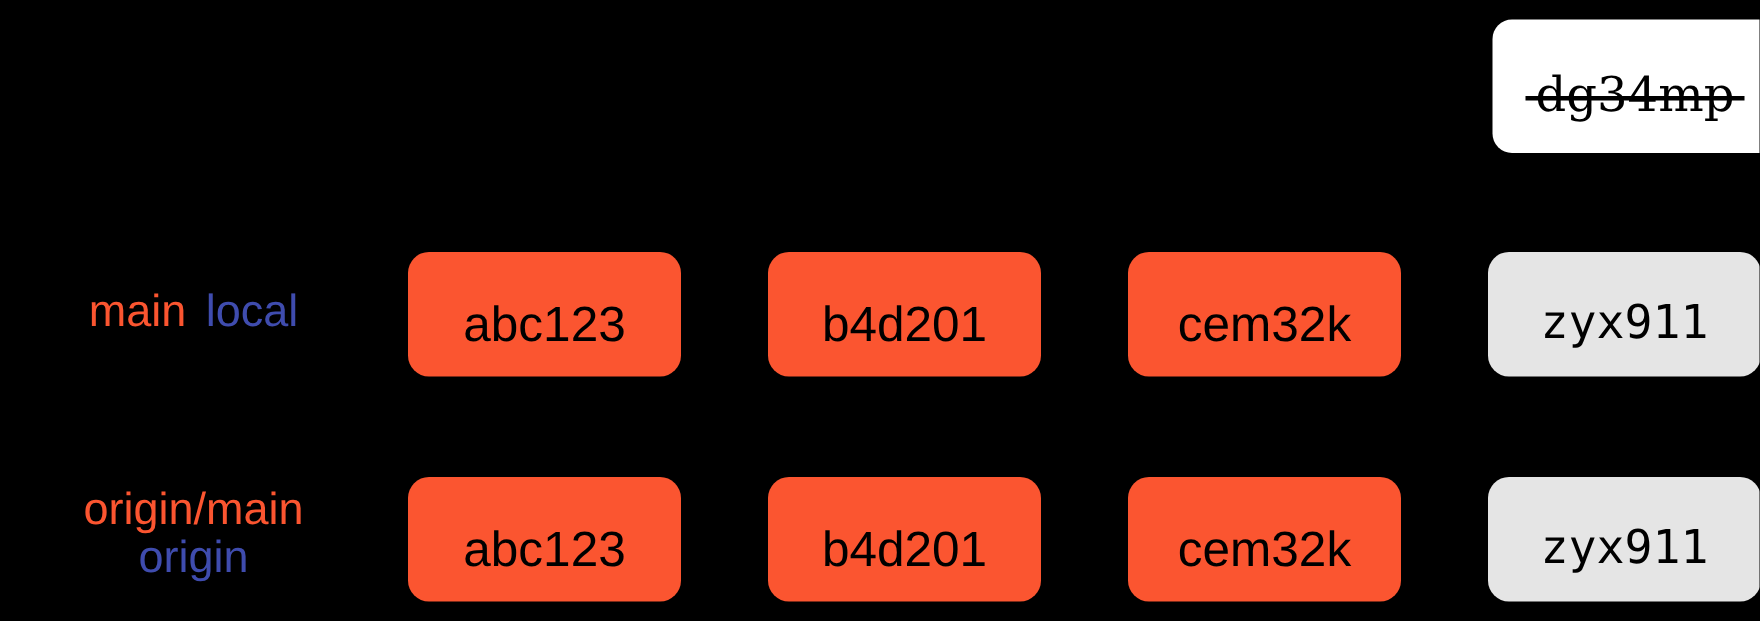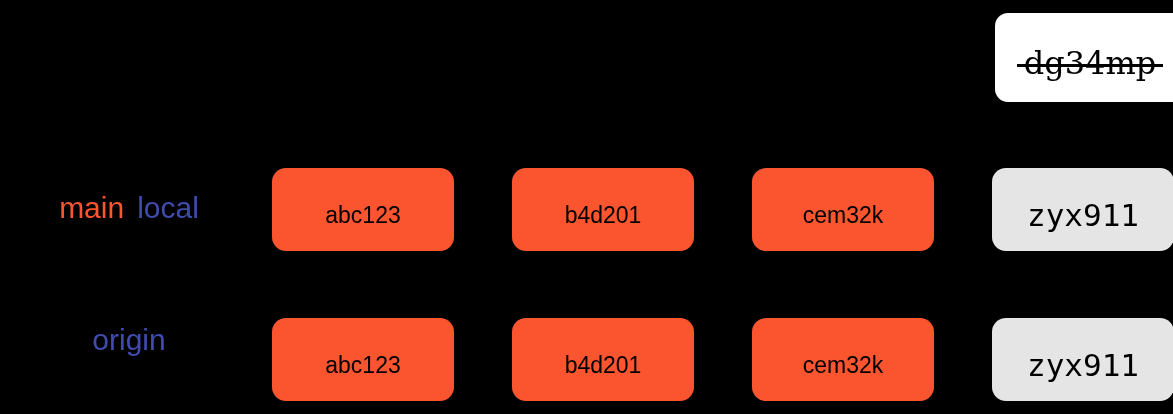--- a/index.html
+++ b/index.html
@@ -29,21 +29,21 @@
     align-items: center;
     justify-content: center;
     color: #000000;
     line-height: 1;
     white-space: nowrap;
   }
   .node.local-commit,
   .node.remote-commit {
     width: 182px;
     height: 83px;
-    font-size: 23px;
+    font-size: 33px;
   }
   .node.orange {
     background: #fb5530;
     font-family: "Liberation Sans", sans-serif;
   }
   .node.blue {
     background: #e5e5e5;
     font-family: "DejaVu Sans Mono", monospace;
     font-size: 31px;
   }
@@ -119,20 +119,21 @@
   </div>
   <div class="node orange local-commit" style="left:752px; top:168px;">
     <span class="label-text">cem32k</span>
   </div>
   <div class="node blue local-commit" style="left:992px; top:168px;">
     <span class="label-text">zyx911</span>
   </div>
 
   <div class="branch-label" id="label-remote">
     <span class="stacked">
+      <span class="ref-name">origin/main</span>
       <span class="ref-kind">origin</span>
     </span>
   </div>
 
   <div class="node orange remote-commit" style="left:272px; top:318px;">
     <span class="label-text">abc123</span>
   </div>
   <div class="node orange remote-commit" style="left:512px; top:318px;">
     <span class="label-text">b4d201</span>
   </div>

